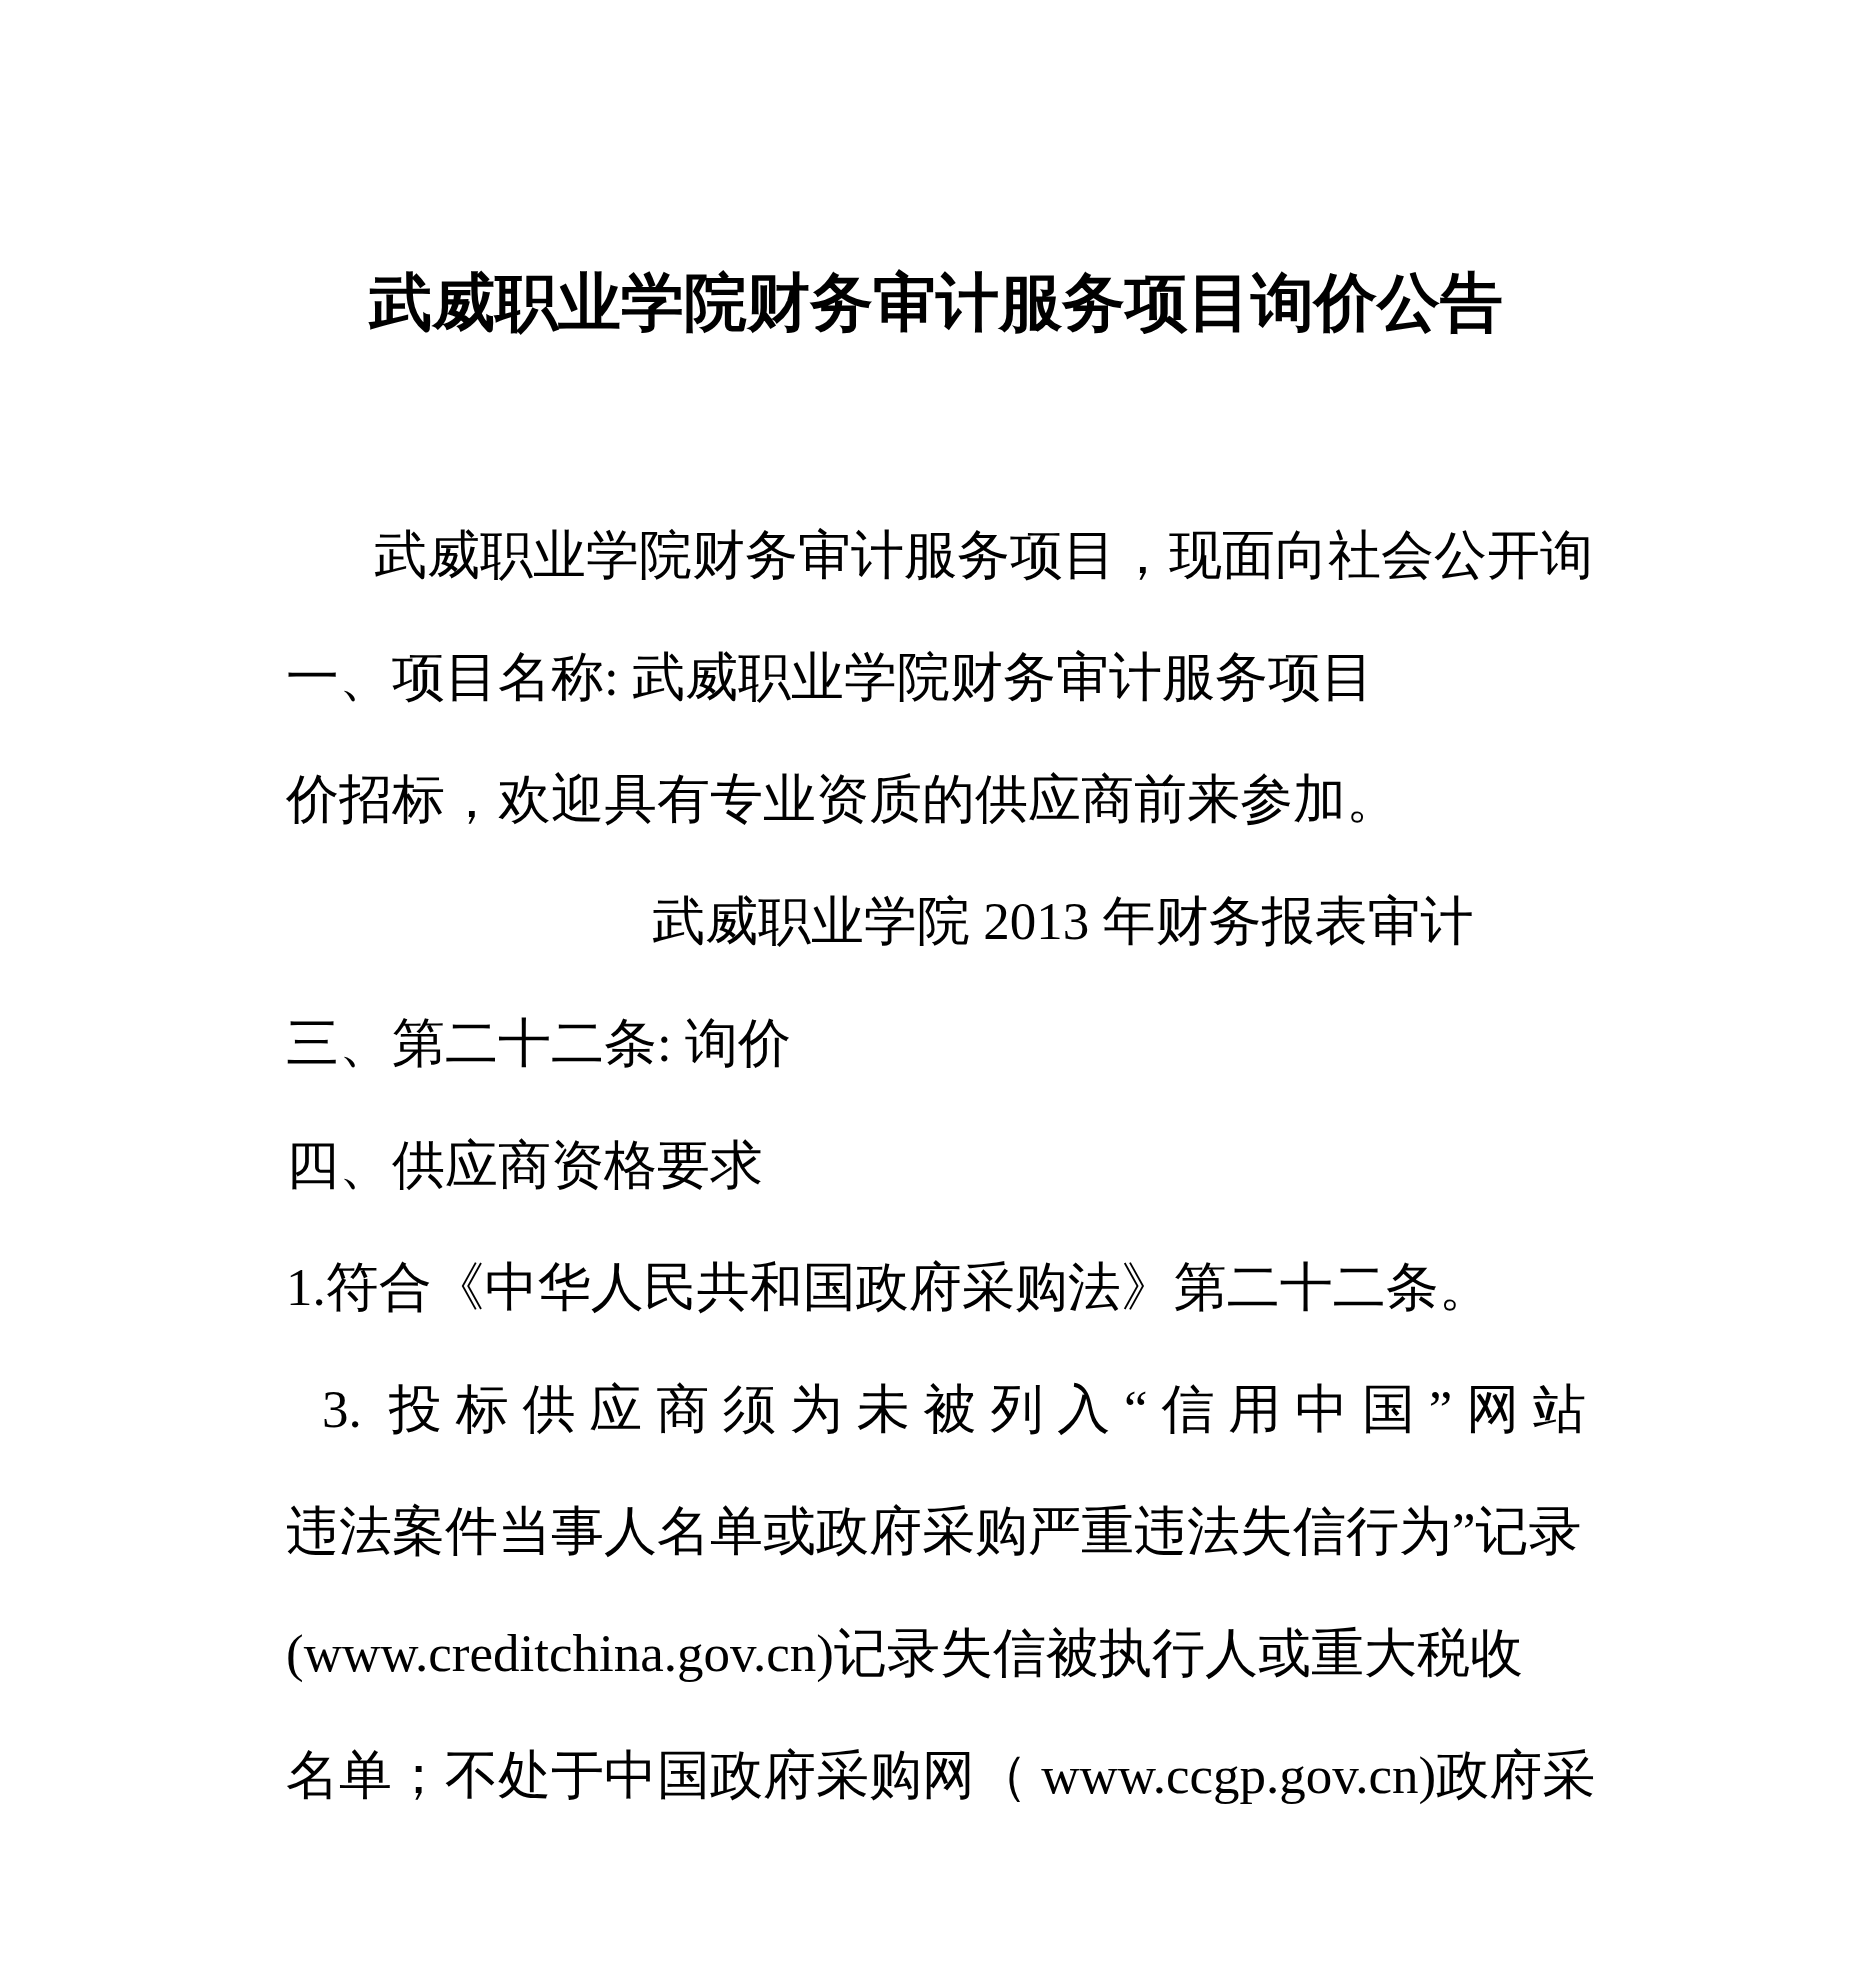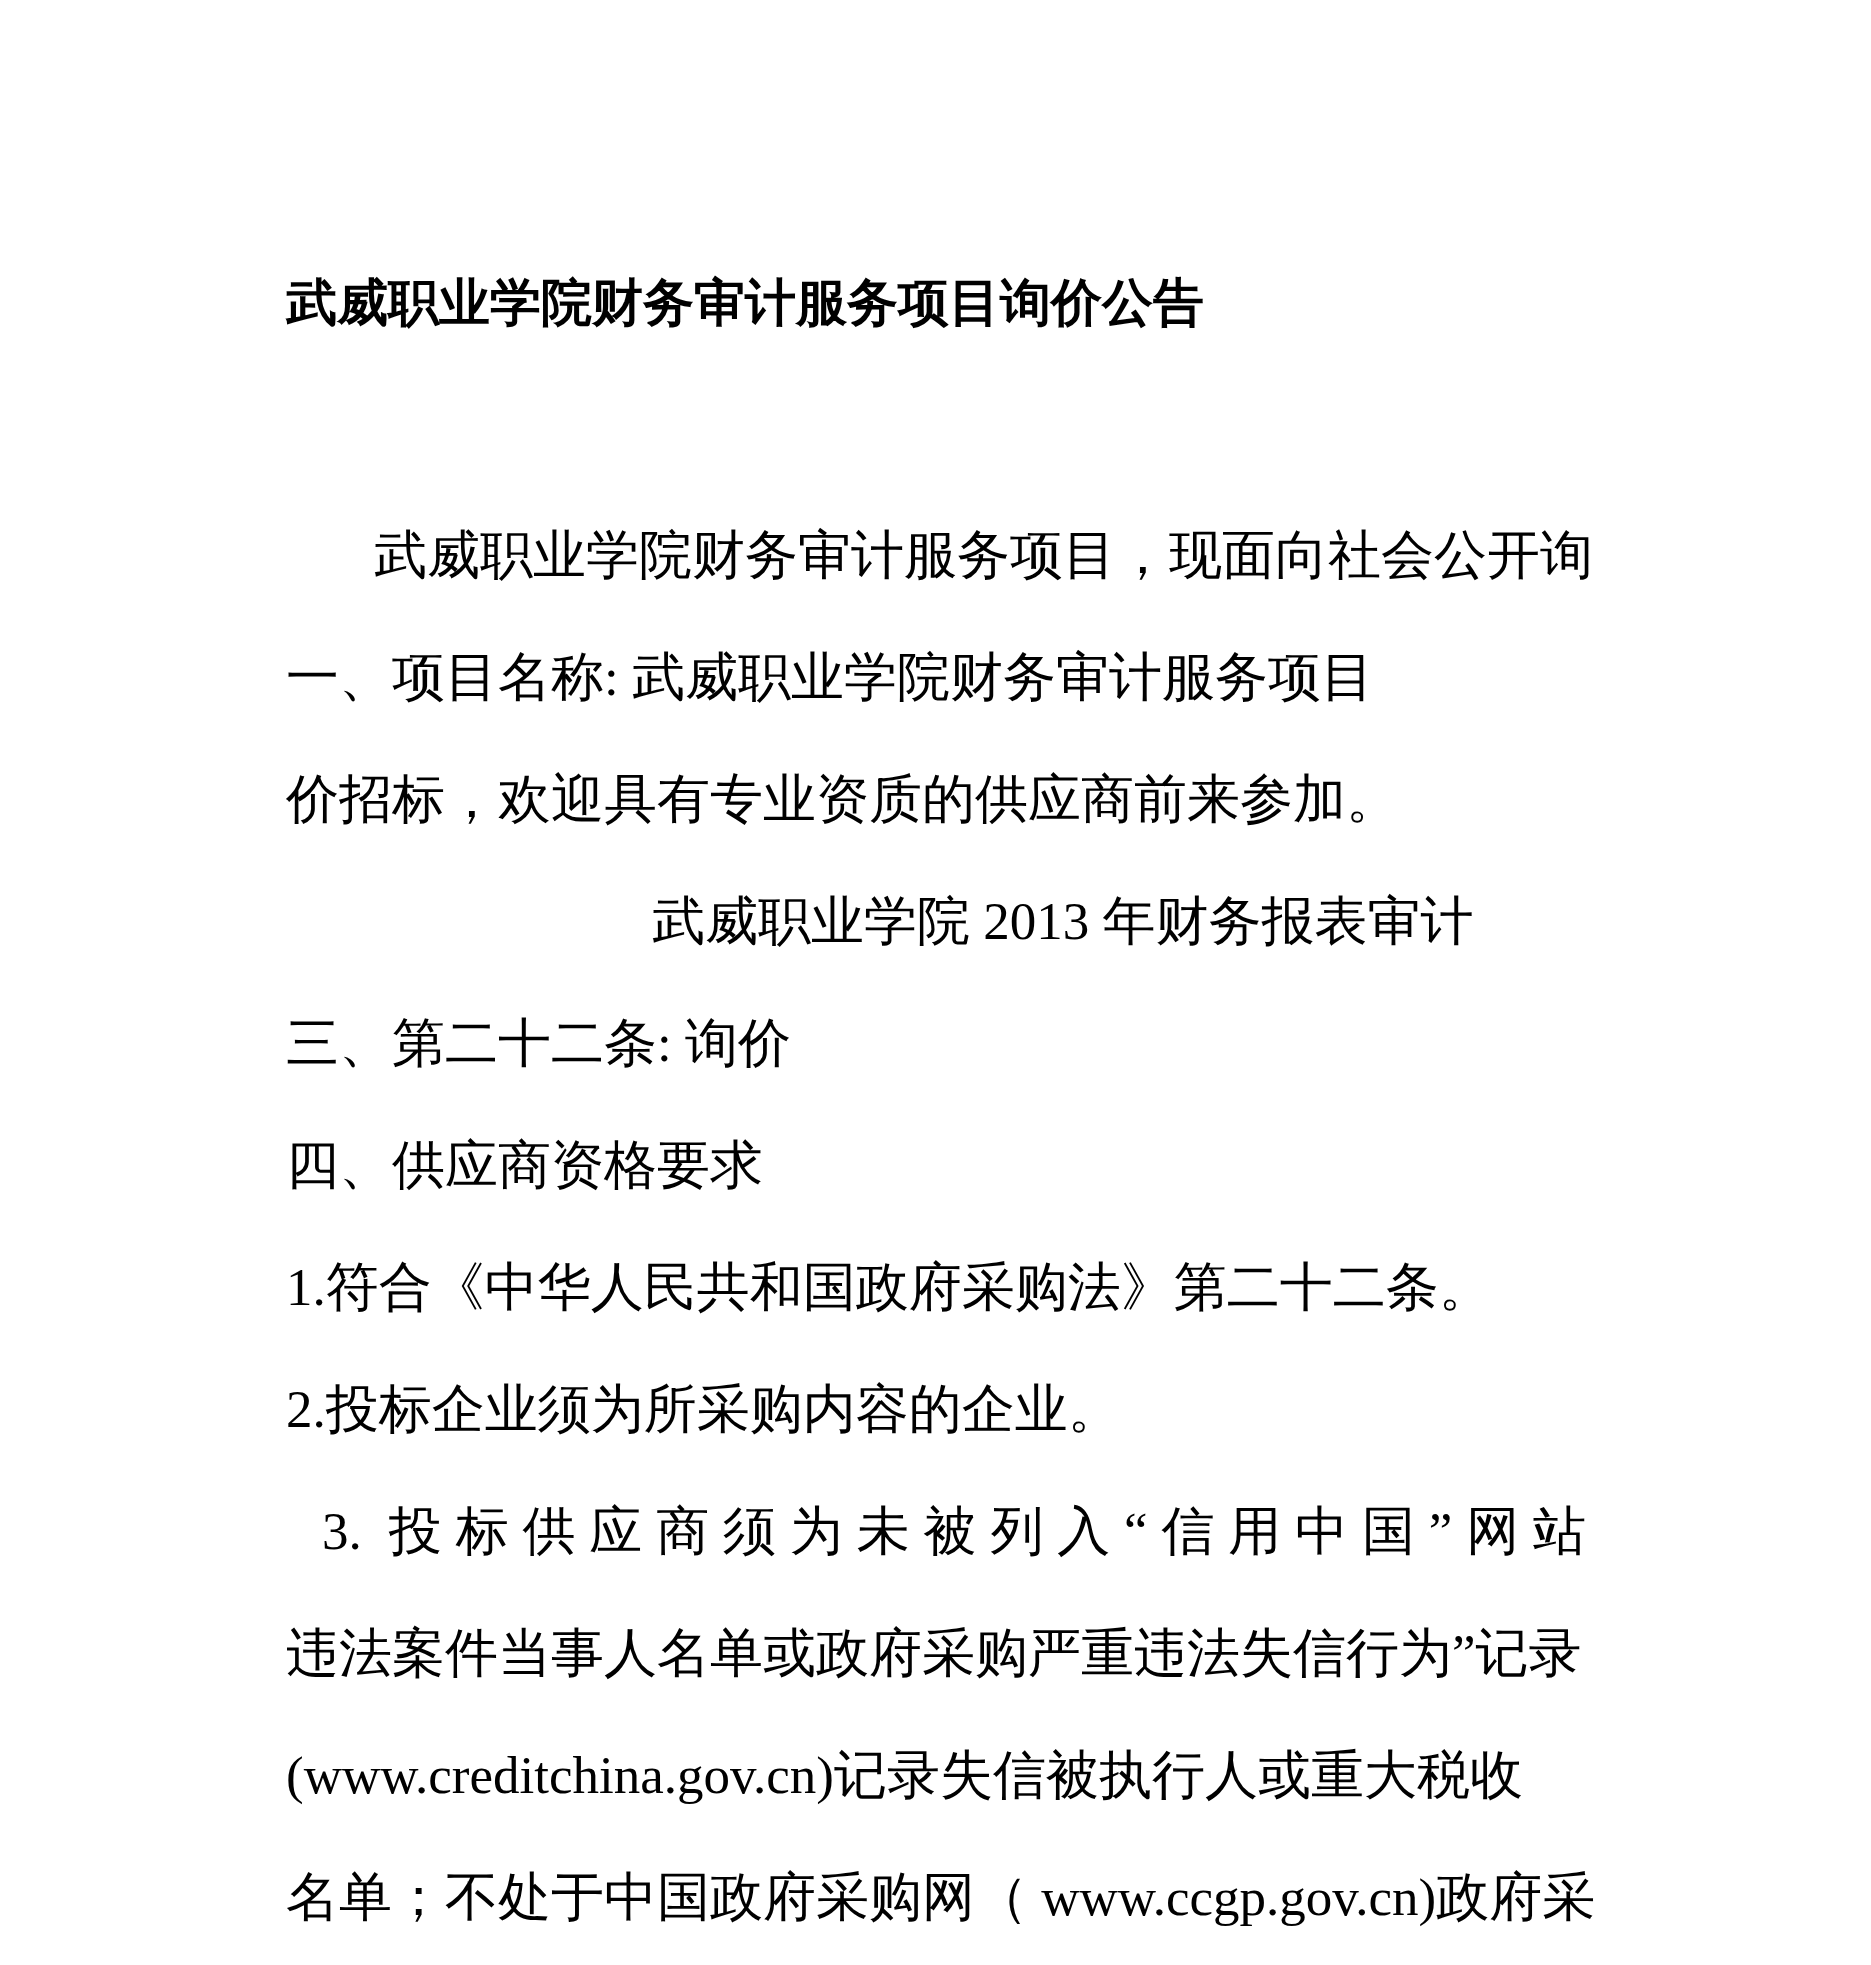--- a/index.html
+++ b/index.html
@@ -15,23 +15,24 @@
     font-family: "Liberation Serif", "DejaVu Serif", serif;
   }
   .page {
     box-sizing: border-box;
     width: 1872px;
     height: 2647px;
     padding: 242px 286px 0 286px;
   }
   .doc-title {
     margin: 0;
-    font-size: 51px;
+    font-size: 63px;
     line-height: 122px;
     font-weight: 700;
+    text-align: center;
     letter-spacing: 0;
     white-space: nowrap;
     font-family: Liberation Serif, serif;
   }
   .doc-body {
     margin-top: 130px;
     font-size: 53px;
     line-height: 122px;
   }
   .line {
@@ -61,21 +62,20 @@
   <h1 class="doc-title">武威职业学院财务审计服务项目询价公告</h1>
 
   <div class="doc-body">
     <div class="line indent">武威职业学院财务审计服务项目，现面向社会公开询</div>
     <div class="line">一、项目名称: 武威职业学院财务审计服务项目</div>
     <div class="line">价招标，欢迎具有专业资质的供应商前来参加。</div>
     <div class="line hang">武威职业学院 2013 年财务报表审计</div>
     <div class="line">三、第二十二条: 询价</div>
     <div class="line">四、供应商资格要求</div>
     <div class="line">1.符合《中华人民共和国政府采购法》第二十二条。</div>
-    <div class="line">2.投标企业须为所采购内容的企业。</div>
     <div class="line fill">3. 投标供应商须为未被列入“信用中国”网站</div>
     <div class="line">违法案件当事人名单或政府采购严重违法失信行为”记录</div>
     <div class="line">(www.creditchina.gov.cn)记录失信被执行人或重大税收</div>
     <div class="line">名单；不处于中国政府采购网（ www.ccgp.gov.cn)政府采</div>
 
   </div>
 </div>
 
 
 </body></html>

